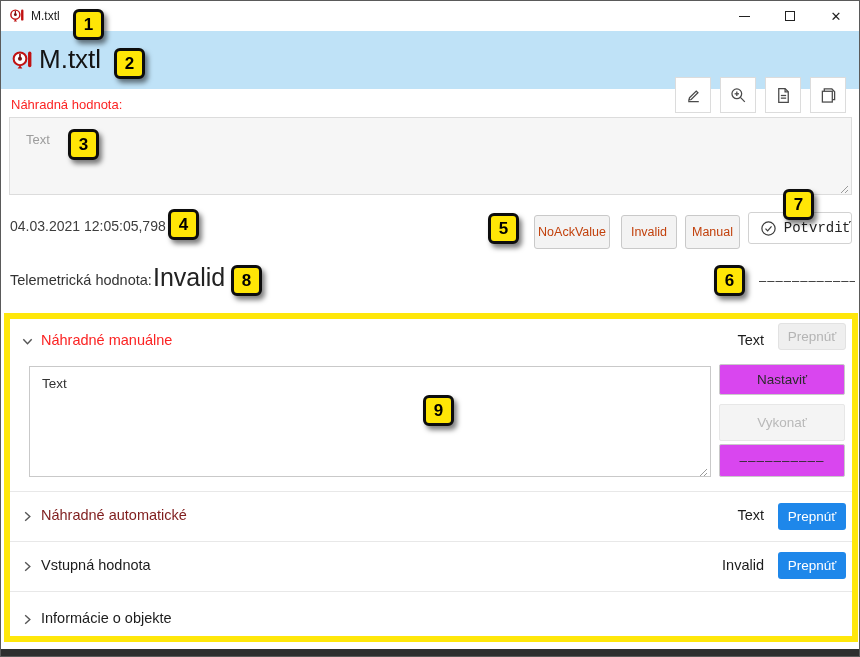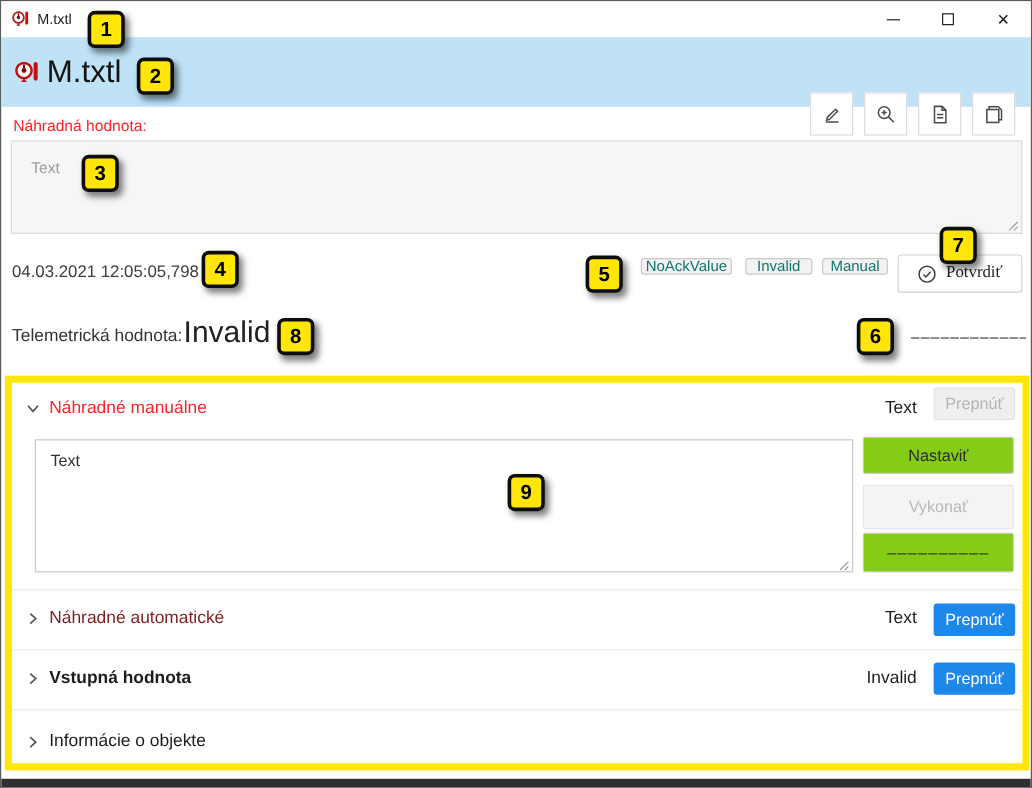--- a/index.html
+++ b/index.html
@@ -31,30 +31,30 @@
     position:absolute; left:8px; top:116px; width:843px; height:78px;
     background:#f6f6f6; border:1px solid #dcdcdc; resize:none;
     font-family:"Liberation Sans", sans-serif; font-size:13px; color:#333;
     padding:14px 16px; outline:none;
   }
   .big-input::placeholder { color:#9c9c9c; opacity:1; }
   .resize-handle { position:absolute; pointer-events:none; }
   
   .timestamp { position:absolute; left:9px; top:217px; font-size:14px; color:#3d3d3d; }
   .chip-btn {
-    position:absolute; top:214px; height:14px; background:#f3f3f3;
-    border:1px solid #c9c9c9; border-radius:3px; font-size:12.5px; color:#0f766e;
+    position:absolute; top:214px; height:34px; background:#f3f3f3;
+    border:1px solid #c9c9c9; border-radius:3px; font-size:12.5px; color:#c2410c;
     display:flex; align-items:center; justify-content:center; cursor:pointer;
     font-family:"Liberation Sans", sans-serif;
   }
   .confirm-btn {
     position:absolute; left:747px; top:211px; width:104px; height:32px;
     background:#fff; border:1px solid #d2d2d2; border-radius:3px;
-    display:flex; align-items:center; justify-content:center; gap:7px;
-    font-size:14px; color:#222; cursor:pointer; font-family:Liberation Serif, serif;
+    display:flex; align-items:center; justify-content:flex-end; gap:7px;
+    font-size:14px; color:#222; cursor:pointer; font-family:Liberation Mono, monospace;
   }
   
   .tele-label { position:absolute; left:9px; top:271px; font-size:14.5px; color:#333; }
   .tele-value { position:absolute; left:152px; top:262px; font-size:25px; color:#222; }
   .dash-line { position:absolute; left:758px; top:272px; width:96px; font-size:13px; letter-spacing:1px; color:#2a2a2a; white-space:nowrap; overflow:hidden; }
   
   .panel {
     position:absolute; left:3px; top:312px; width:854px; height:329px;
     border:6px solid #ffe70a; background:#fff;
   }
@@ -72,21 +72,21 @@
   .manual-textarea {
     position:absolute; left:19px; top:47px; width:682px; height:111px;
     background:#fff; border:1px solid #c9c9c9; resize:none; outline:none;
     font-family:"Liberation Sans", sans-serif; font-size:13.5px; color:#333; padding:9px 12px;
   }
   .side-btn {
     position:absolute; left:709px; width:126px; border-radius:2px;
     font-size:13.5px; display:flex; align-items:center; justify-content:center;
     font-family:"Liberation Sans", sans-serif; cursor:pointer;
   }
-  .side-enabled { background:#84cc16; border:1px solid #c9c9c9; color:#2b2b2b; }
+  .side-enabled { background:#d946ef; border:1px solid #c9c9c9; color:#2b2b2b; }
   .side-disabled { background:#f4f4f4; border:1px solid #e7e7e7; color:#b9b9b9; cursor:default; }
   .divider { position:absolute; left:0; width:842px; height:1px; background:#e8e8e8; }
   
   .ann {
     position:absolute; width:31px; height:31px; background:#ffe606;
     border:3px solid #0d0d0d; border-radius:6px;
     display:flex; align-items:center; justify-content:center;
     font-size:17px; font-weight:bold; color:#000;
     box-shadow:3px 4px 5px rgba(0,0,0,0.5); z-index:50;
   }
@@ -226,21 +226,21 @@
     </div>
 
     <div class="divider" style="top:222px;"></div>
 
     <div class="sec-header" style="top:223px; height:49px;">
       <span class="chevron" style="top:17px;">
         <svg width="13" height="13" viewBox="0 0 14 14" fill="none" stroke="#555" stroke-width="1.5">
             <polyline points="4.5,2.5 9.5,7 4.5,11.5"></polyline>
           </svg>
       </span>
-      <span class="sec-title" style="top:15px; color:#1c1c1c;font-weight:bold;">Vstupná hodnota</span>
+      <span class="sec-title" style="top:15px; color:#1c1c1c;">Vstupná hodnota</span>
       <span class="sec-value" style="top:15px;">Invalid</span>
       <button class="toggle-btn toggle-blue" style="top:10px;">Prepnúť</button>
     </div>
 
     <div class="divider" style="top:272px;"></div>
 
     <div class="sec-header" style="top:273px; height:44px;">
       <span class="chevron" style="top:20px;">
         <svg width="13" height="13" viewBox="0 0 14 14" fill="none" stroke="#555" stroke-width="1.5">
             <polyline points="4.5,2.5 9.5,7 4.5,11.5"></polyline>

